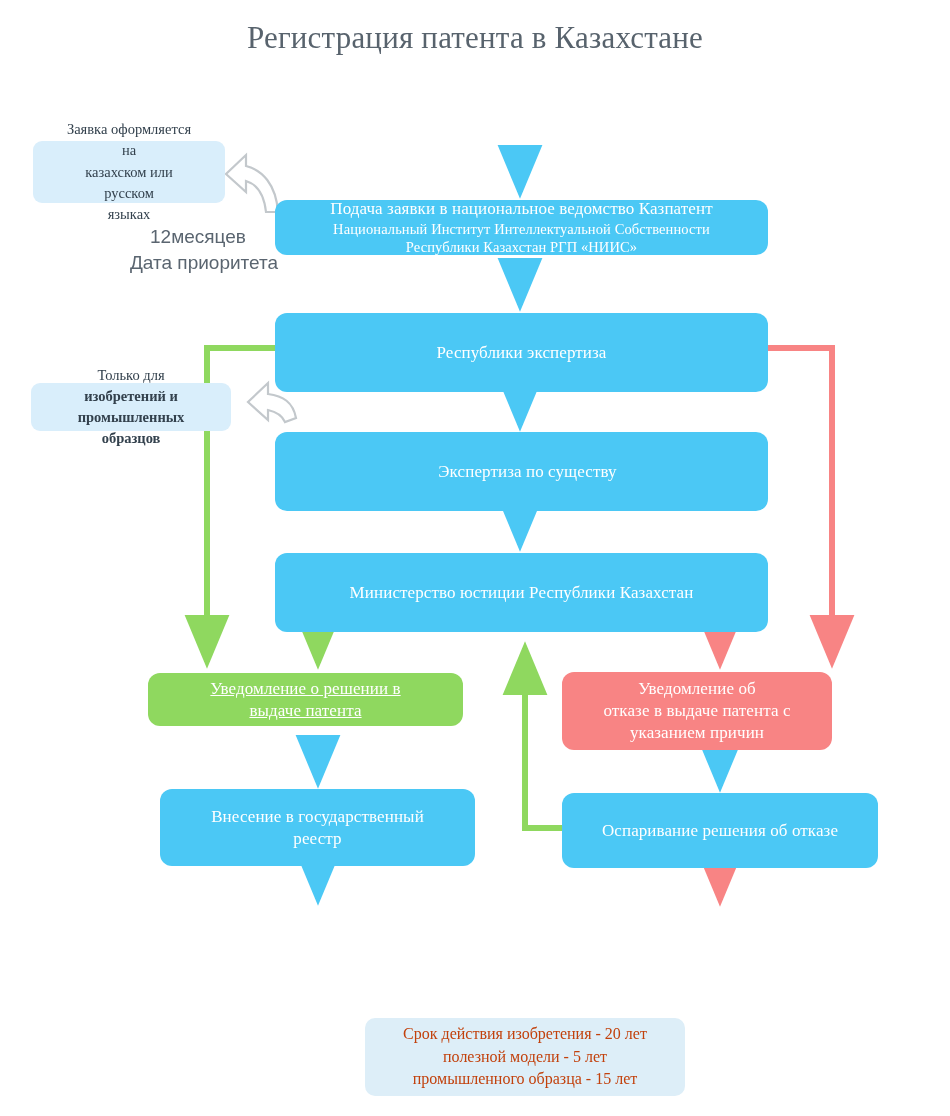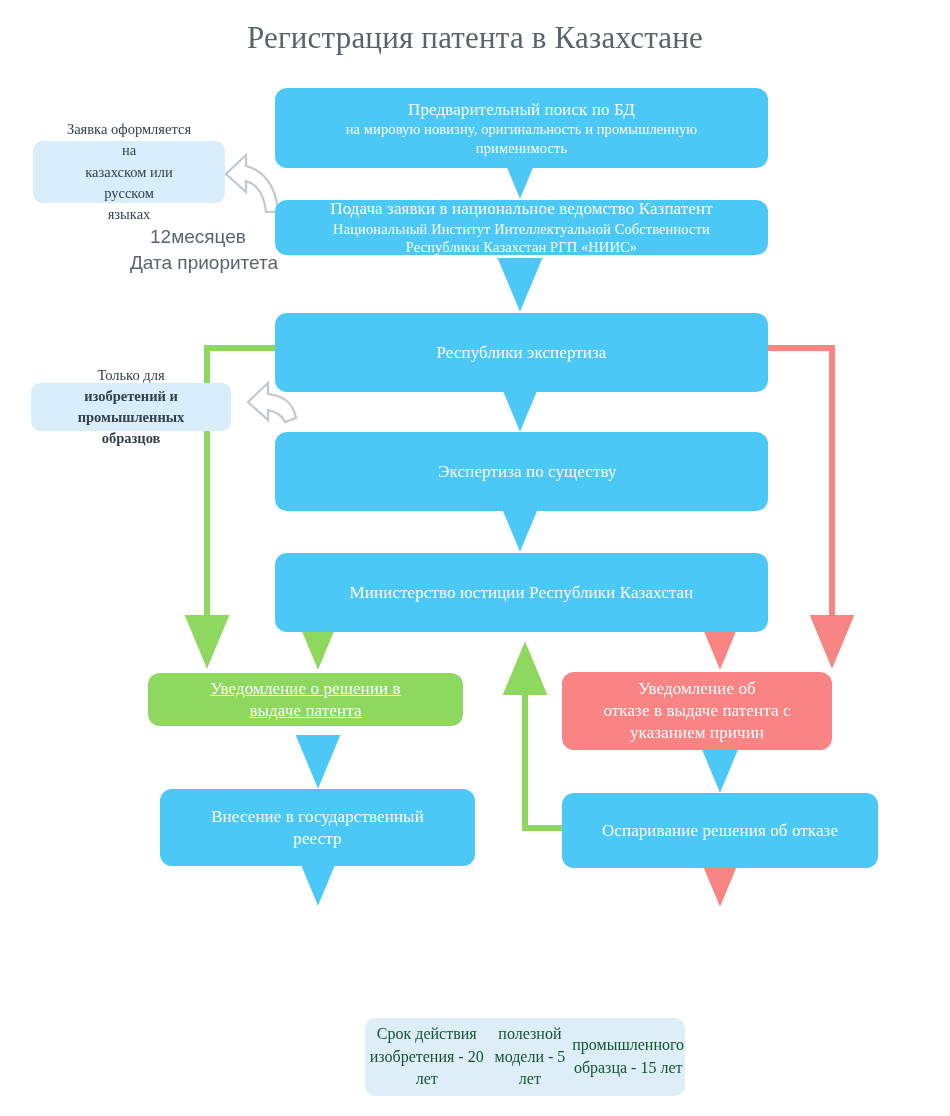--- a/index.html
+++ b/index.html
@@ -99,27 +99,29 @@
     left: 130px;
     top: 252px;
     font-size: 19px;
   }
 
   .footer-note {
     position: absolute;
     box-sizing: border-box;
     background: #ddeef8;
     border-radius: 10px;
-    color: #14532d;
+    color: #c2410c;
     font-family: "Liberation Serif", serif;
     font-size: 16px;
     line-height: 1.42;
     text-align: center;
     display: flex;
+    flex-direction: column;
     align-items: center;
+    justify-content: center;
     z-index: 3;
   }
 </style>
 </head>
 <body>
 
 <div id="canvas">
 
   <svg id="svg-layer" viewBox="0 0 950 1116" xmlns="http://www.w3.org/2000/svg">
     <defs>
@@ -157,25 +159,20 @@
     </g>
 
     <g fill="none" stroke="#c3c8cc" stroke-width="2.2">
       <path d="M278,212 C276,184 262,170 246,166 L246,155 L226,174 L246,192 L246,181 C256,184 264,194 266,212 Z"></path>
       <path d="M296,418 C293,402 283,396 268,394 L268,383 L248,402 L268,420 L268,410 C277,412 282,415 285,422 Z"></path>
     </g>
   </svg>
 
   <div id="page-title">Регистрация патента в Казахстане</div>
 
-  <div class="node blue" style="left:275px; top:88px; width:493px; height:80px;">
-    <div class="t1">Предварительный поиск по БД</div>
-    <div class="t2">на мировую новизну, оригинальность и промышленную</div>
-    <div class="t2">применимость</div>
-  </div>
 
   <div class="node blue" style="left:275px; top:200px; width:493px; height:55px;">
     <div class="t1">Подача заявки в национальное ведомство Казпатент</div>
     <div class="t2">Национальный Институт Интеллектуальной Собственности</div>
     <div class="t2">Республики Казахстан РГП «НИИС»</div>
   </div>
 
   <div class="node blue" style="left:275px; top:313px; width:493px; height:79px;">
     <div class="t1">Республики экспертиза</div>
   </div>

